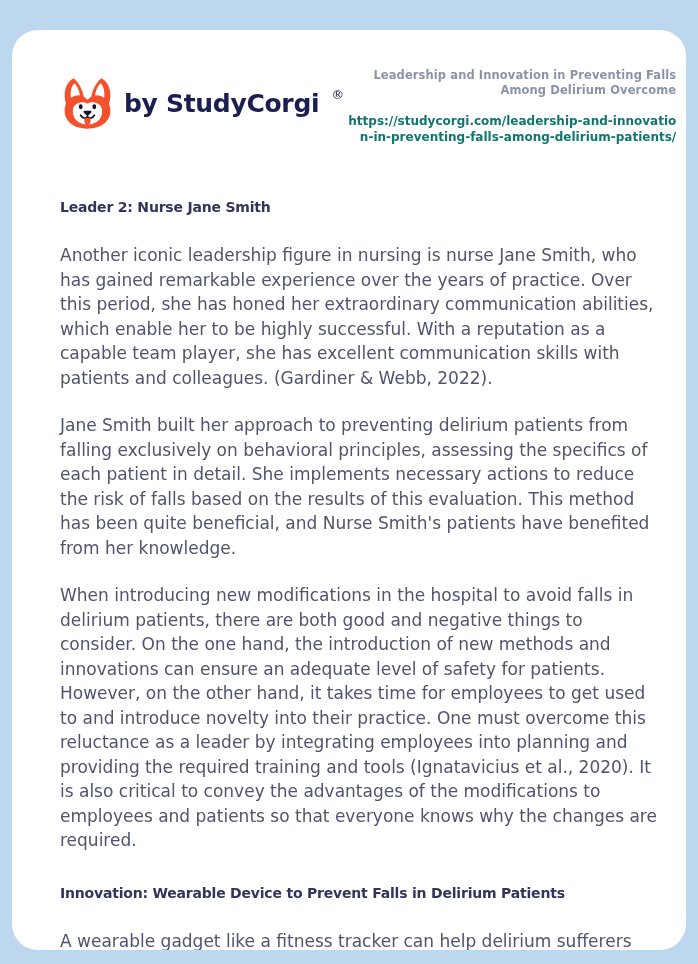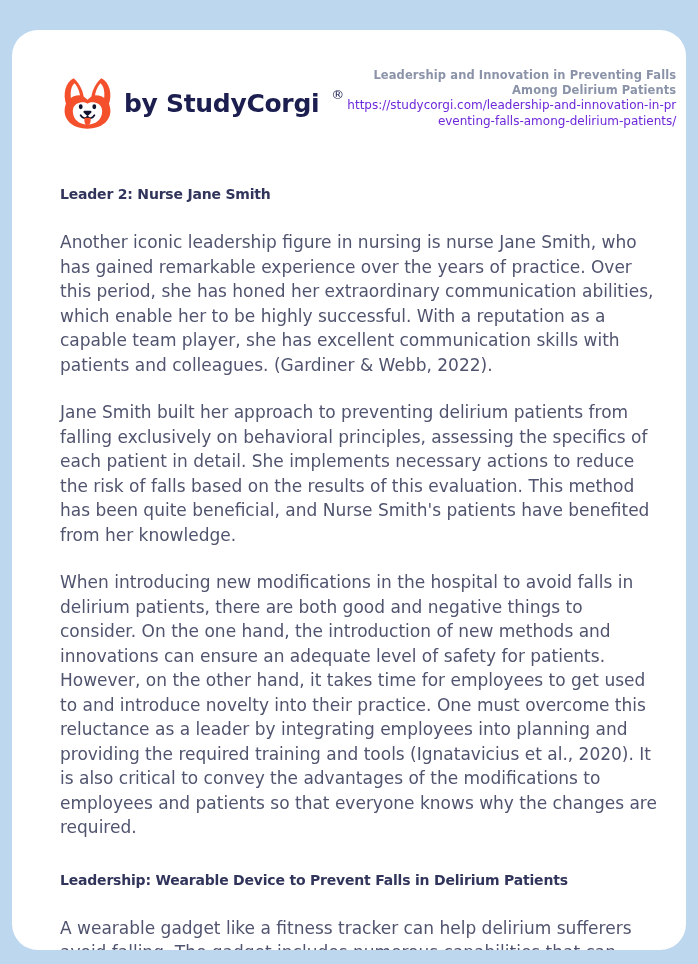--- a/index.html
+++ b/index.html
@@ -59,24 +59,24 @@
   }
   .meta-title {
     font-size: 11.5px;
     font-weight: bold;
     color: #8b93a9;
     line-height: 15px;
     letter-spacing: 0.1px;
   }
   .meta-url {
     font-size: 12px;
-    font-weight: normal;
-    color: #6d28d9;
+    font-weight: bold;
+    color: #0f766e;
     line-height: 15.5px;
-    margin-top: 0;
+    margin-top: 16px;
     word-break: break-all;
     cursor: pointer;
   }
   
   main { display: block; margin-top: 0; }
   h2 {
     font-size: 14px;
     line-height: 26px;
     font-weight: bold;
     color: #32355b;
@@ -120,36 +120,36 @@
           <path d="M22.5,42.8 C24.8,46.8 28.6,46.8 30,44.2 C31.4,46.8 35.2,46.8 37.5,42.8" fill="none" stroke="#10122e" stroke-width="1.9" stroke-linecap="round"></path>
 
           <path d="M26.6,45.5 h6.8 v3.3 c0,2.8 -1.5,4.8 -3.4,4.8 c-1.9,0 -3.4,-2 -3.4,-4.8 z" fill="#f4502c"></path>
         </svg>
       </span>
       <span class="brand-text">by StudyCorgi</span>
       <sup class="reg">®</sup>
     </div>
 
     <div class="meta">
-      <div class="meta-title">Leadership and Innovation in Preventing Falls Among Delirium Patients</div>
+      <div class="meta-title">Leadership and Innovation in Preventing Falls Among Delirium Overcome</div>
       <div class="meta-url">https://studycorgi.com/leadership-and-innovation-in-preventing-falls-among-delirium-patients/</div>
     </div>
   </header>
 
   <main>
 
     <section>
       <h2 class="first">Leader 2: Nurse Jane Smith</h2>
       <p>Another iconic leadership figure in nursing is nurse Jane Smith, who has gained remarkable experience over the years of practice. Over this period, she has honed her extraordinary communication abilities, which enable her to be highly successful. With a reputation as a capable team player, she has excellent communication skills with patients and colleagues. (Gardiner &amp; Webb, 2022).</p>
       <p>Jane Smith built her approach to preventing delirium patients from falling exclusively on behavioral principles, assessing the specifics of each patient in detail. She implements necessary actions to reduce the risk of falls based on the results of this evaluation. This method has been quite beneficial, and Nurse Smith's patients have benefited from her knowledge.</p>
     </section>
 
     <section>
       <p>When introducing new modifications in the hospital to avoid falls in delirium patients, there are both good and negative things to consider. On the one hand, the introduction of new methods and innovations can ensure an adequate level of safety for patients. However, on the other hand, it takes time for employees to get used to and introduce novelty into their practice. One must overcome this reluctance as a leader by integrating employees into planning and providing the required training and tools (Ignatavicius et al., 2020). It is also critical to convey the advantages of the modifications to employees and patients so that everyone knows why the changes are required.</p>
     </section>
 
     <section>
-      <h2>Leadership: Wearable Device to Prevent Falls in Delirium Patients</h2>
+      <h2>Innovation: Wearable Device to Prevent Falls in Delirium Patients</h2>
       <p>A wearable gadget like a fitness tracker can help delirium sufferers avoid falling. The gadget includes numerous capabilities that can assist in monitoring the patient's health and preventing falls. I propose introducing a mobile application as an addition</p>
     </section>
 
   </main>
 </div>
 
 </body></html>

